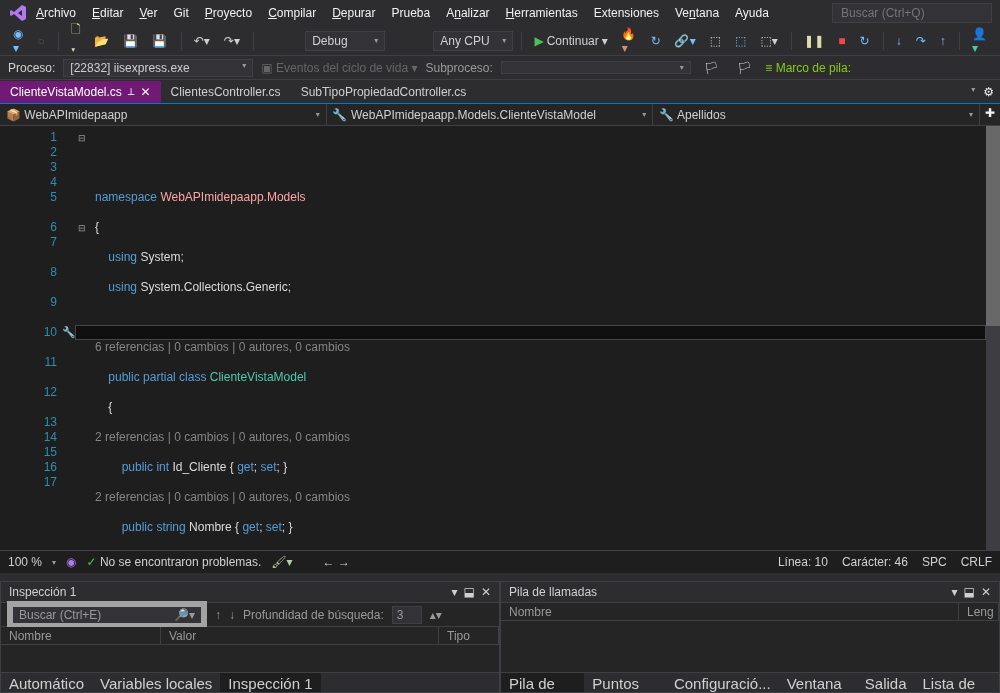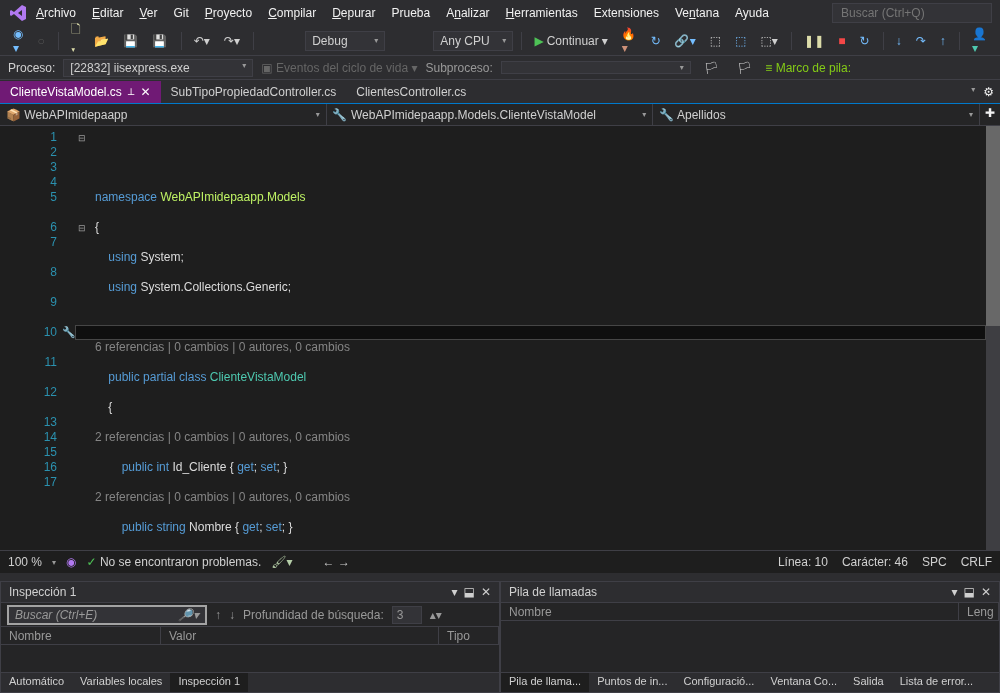--- a/index.html
+++ b/index.html
@@ -35,27 +35,27 @@
 .scrollbar-thumb { background: #686868; width: 14px; height: 200px; }
 .highlight-line { position: absolute; background: #0f0f0f; border: 1px solid #464646; height: 15px; left: 0; right: 14px; z-index: 0; }
 .code-content { position: relative; z-index: 1; }
 .status-bar { background: #1e1e1e; border-top: 1px solid #3f3f46; height: 23px; display: flex; align-items: center; padding: 8px 8px; gap: 10px; color: #d0d0d0; }
 .status-right { margin-left: auto; display: flex; gap: 14px; }
 .bottom-panels { display: flex; height: 112px; background: #252526; margin-top: 8px; }
 .panel { flex: 1; border: 1px solid #3f3f46; display: flex; flex-direction: column; }
 .panel-header { background: #2d2d30; padding: 3px 8px; display: flex; align-items: center; color: #d0d0d0; border-bottom: 1px solid #3f3f46; }
 .panel-header-icons { margin-left: auto; display: flex; gap: 6px; font-size: 10px; }
 .panel-toolbar { background: #252526; padding: 2px 6px; display: flex; align-items: center; gap: 8px; color: #999; border-bottom: 1px solid #3f3f46; height: 24px; }
-.panel-search { background: #333337; border: 2px solid #a3a3a3; padding: 1px 6px; flex: 1; color: #999; max-width: 200px; display: flex; justify-content: space-between; font-style: italic; }
+.panel-search { background: #333337; border: 6px solid #a3a3a3; padding: 1px 6px; flex: 1; color: #999; max-width: 200px; display: flex; justify-content: space-between; }
 .panel-depth { background: #333337; border: 1px solid #3f3f46; width: 30px; padding: 1px 4px; }
 .panel-cols { display: flex; background: #252526; color: #999; font-size: 11px; border-bottom: 1px solid #3f3f46; height: 18px; }
 .panel-col { padding: 2px 8px; border-right: 1px solid #3f3f46; }
 .panel-body { flex: 1; background: #252526; }
 .panel-tabs { display: flex; background: #2d2d30; height: 20px; border-top: 1px solid #3f3f46; }
-.panel-tab { padding: 2px 8px; color: #d0d0d0; font-size: 11px; cursor: pointer; }
+.panel-tab { padding: 2px 8px; color: #d0d0d0; font-size: 15px; cursor: pointer; }
 .panel-tab.active { background: #1e1e1e; }
 .chev { font-size: 8px; color: #999; }
 .green-check { color: #4ec256; }
 .orange { color: #ce9178; }
 .blue-ico { color: #75beff; }
 .yellow-ico { color: #dcdcaa; }
 .red-ico { color: #f44747; }
 .teal-ico { color: #4ec9b0; }
 .wrench-row { position: absolute; left: 62px; font-size: 11px; color: #999; }
 </style>
@@ -140,22 +140,22 @@
   <span class="tb-btn">🏳</span>
   <span style="color:#84cc16">≡ <span>Marco de pila:</span></span>
 </div>
 
 <div class="tabs-row">
   <span class="tab active">
       <span>ClienteVistaModel.cs</span> 
       <span class="tab-pin">⟂</span> 
       <span>✕</span>
     </span>
+  <span class="tab">ClientesController.cs</span>
   <span class="tab">SubTipoPropiedadController.cs</span>
-  <span class="tab">ClientesController.cs</span>
   <span style="margin-left:auto;padding:0 6px;display:flex;gap:8px">
     <span class="chev">▾</span>
     <span>⚙</span>
   </span>
 </div>
 
 <div class="nav-bar">
   <span class="nav-dd">
       <span>📦 <span>WebAPImidepaapp</span></span>
       <span class="chev">▾</span>
@@ -203,21 +203,21 @@
       <div class="fold-mark"></div>
       <div class="fold-mark"></div>
       <div class="fold-mark"></div>
       <div class="fold-mark"></div>
     <div class="fold-mark"></div>
       <div class="fold-mark">⊟</div>
   </div>
   <div class="code">
     <div class="highlight-line" style="top:199px"></div>
     <div class="code-content">
-<div class="code-line"><span class="kw">namespace</span> <span style="color:#bef264">WebAPImidepaapp.Models</span></div>
+<div class="code-line"><span class="kw">namespace</span> <span style="color:#fca5a5">WebAPImidepaapp.Models</span></div>
 <div class="code-line">{</div>
 <div class="code-line">    <span class="kw">using</span> <span>System</span>;</div>
 <div class="code-line">    <span class="kw">using</span> <span>System.Collections.Generic</span>;</div>
 <div class="code-line"></div>
 <div class="codelens">    <span>6 referencias | 0 cambios | 0 autores, 0 cambios</span></div>
 <div class="code-line">    <span class="kw">public</span> <span class="kw">partial</span> <span class="kw">class</span> <span class="cls">ClienteVistaModel</span></div>
 <div class="code-line">    {</div>
 <div class="codelens">        <span>2 referencias | 0 cambios | 0 autores, 0 cambios</span></div>
 <div class="code-line">        <span class="kw">public</span> <span class="kw">int</span> <span>Id_Cliente</span> { <span class="kw">get</span>; <span class="kw">set</span>; }</div>
 <div class="codelens">        <span>2 referencias | 0 cambios | 0 autores, 0 cambios</span></div>

